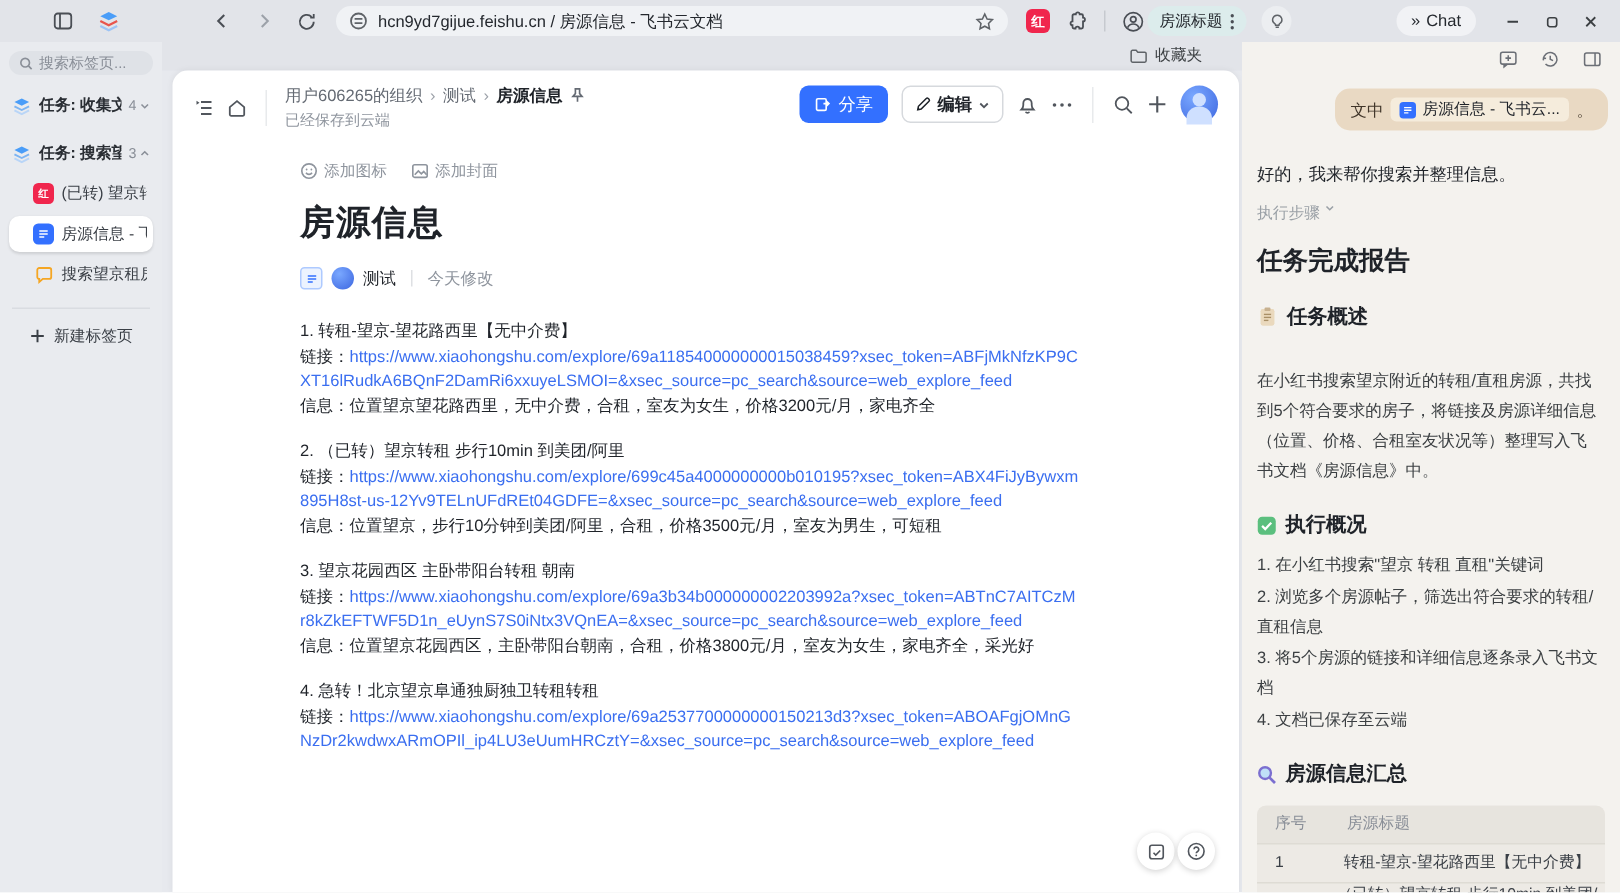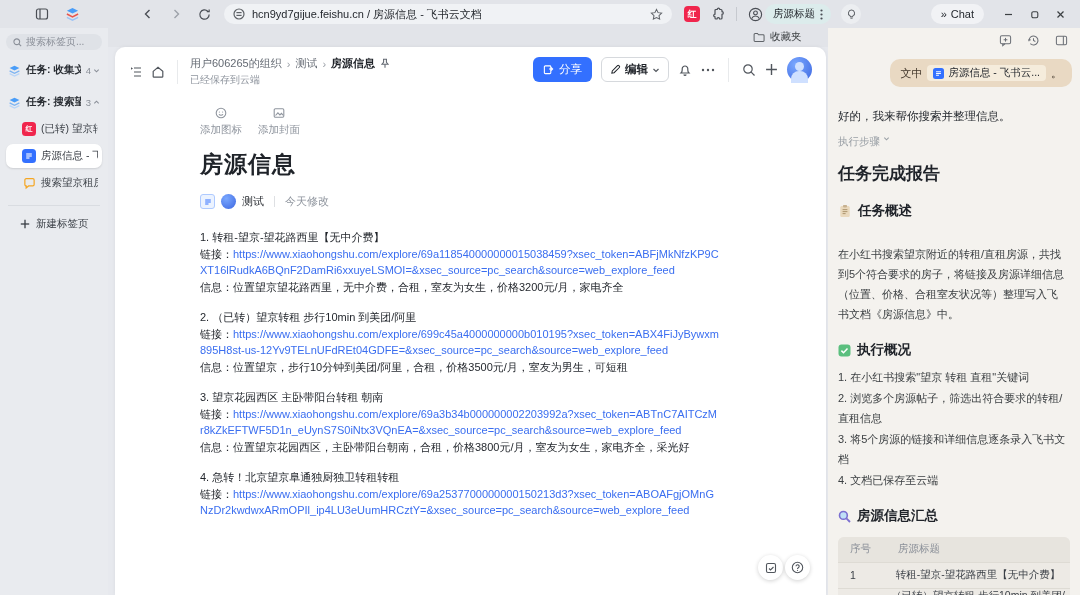--- a/index.html
+++ b/index.html
@@ -54,21 +54,21 @@
   .saved { font-size:10px; color:#8f959e; }
   .dh-right { position:absolute; right:14px; top:10px; display:flex; align-items:center; gap:9px; color:#51565d;margin-left:32px; }
   .share-btn { height:25px; background:#3370ff; color:#fff; border:none; border-radius:6px; font-size:11.5px; display:flex; align-items:center; gap:5px; padding:0 10px; font-family:inherit; }
   .edit-btn { height:25px; background:#fff; color:#1f2329; border:1px solid #d6d9dd; border-radius:6px; font-size:11.5px; display:flex; align-items:center; gap:4px; padding:0 8px; font-family:inherit;font-weight:bold; }
   .avatar { width:25px; height:25px; border-radius:50%; background:radial-gradient(circle at 35% 30%, #7aa8ff, #3c66e0); position:relative; }
   .avatar::after{ content:""; position:absolute; left:8px; top:5px; width:9px; height:9px; border-radius:50%; background:#cfe0ff; }
   .avatar::before{ content:""; position:absolute; left:4px; top:14px; width:17px; height:12px; border-radius:8px 8px 0 0; background:#cfe0ff; }
 
   .doccontent { position:absolute; left:85px; top:60px; width:520px; }
   .addrow { display:flex; gap:16px; font-size:10.5px; color:#8f959e; align-items:center; }
-  .addrow .itm { display:flex; gap:4px; align-items:center;flex-direction:column; }
+  .addrow .itm { display:flex; gap:4px; align-items:center; }
   .doctitle { font-size:23px; font-weight:bold; color:#1f2329; margin-top:12px; letter-spacing:1px; }
   .docmeta { display:flex; align-items:center; gap:6px; margin-top:14px; font-size:11px; color:#1f2329; }
   .meta-badge { width:15px; height:15px; border:1px solid #aecaff; border-radius:3px; background:#ecf3ff; display:flex; align-items:center; justify-content:center; }
   .mini-ava { width:15px; height:15px; border-radius:50%; background:radial-gradient(circle at 35% 30%, #7aa8ff, #3c66e0); }
   .meta-div { width:1px; height:11px; background:#dee0e3; margin:0 4px; }
   .meta-dim { color:#8f959e; }
   .docbody { margin-top:20px; font-size:11px; line-height:16.5px; color:#1f2329; }
   .sec { margin-bottom:14px; }
   .sec p { margin:0; }
   .sec a { color:#3a6ef0; text-decoration:none; word-break:break-all; }

